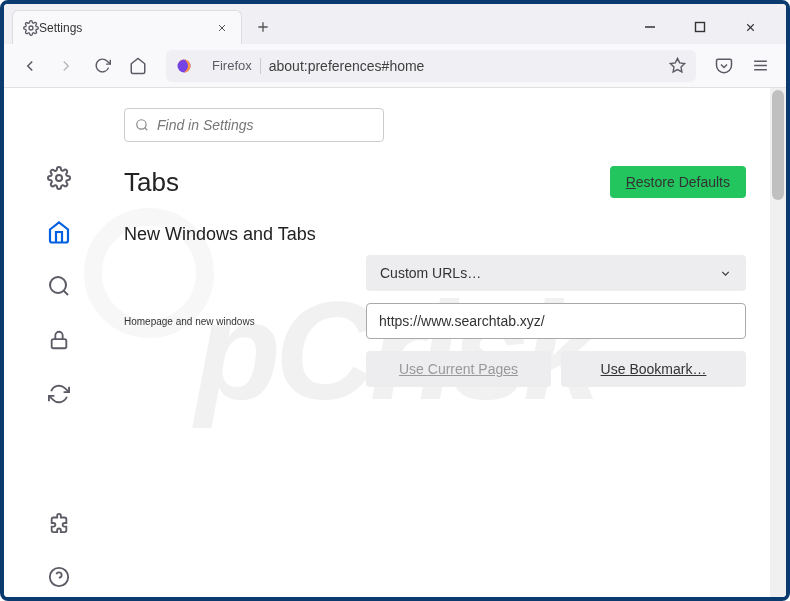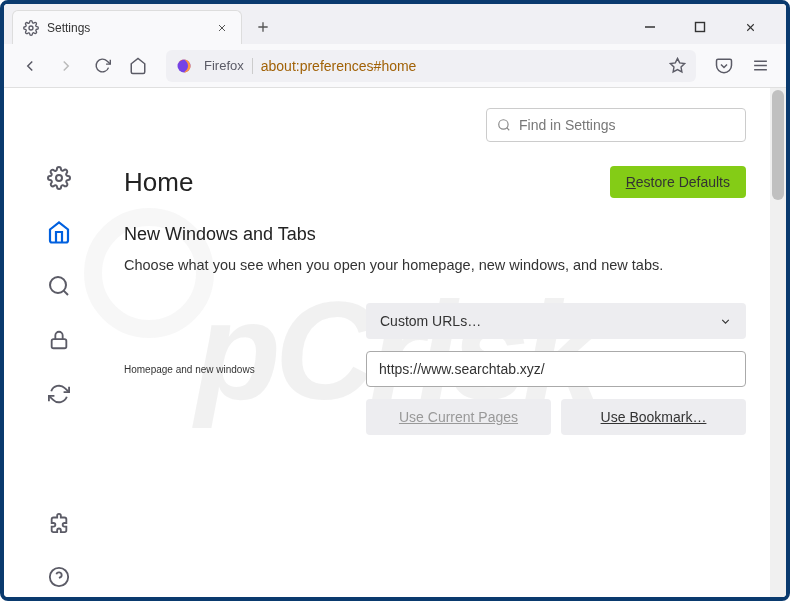--- a/index.html
+++ b/index.html
@@ -2,55 +2,55 @@
 <html><head>
   <meta charset="utf-8">
   <style>
     * { margin: 0; padding: 0; box-sizing: border-box; font-family: -apple-system, BlinkMacSystemFont, "Segoe UI", sans-serif; }
     body { background: #fff; width: 790px; height: 601px; overflow: hidden; border: 4px solid #0a3a6e; border-radius: 8px; position: relative; }
     
     .window { width: 100%; height: 100%; display: flex; flex-direction: column; background: #fff; }
     
     
     .tab-bar { display: flex; align-items: center; height: 40px; background: #f0f0f4; padding: 6px 8px 0 8px; }
-    .tab { display: flex; align-items: center; background: #f9f9fb; border-radius: 6px 6px 0 0; padding: 0 10px; height: 34px; width: 230px; gap: 8px; border: 1px solid #ddd; border-bottom: none; }
+    .tab { display: flex; align-items: center; background: #f9f9fb; border-radius: 6px 6px 0 0; padding: 0 10px; height: 34px; width: 230px; border: 1px solid #ddd; border-bottom: none; }
     .tab-icon { width: 16px; height: 16px; display: flex; align-items: center; justify-content: center; }
     .tab-title { flex: 1; font-size: 12px; color: #333; }
     .tab-close { width: 18px; height: 18px; display: flex; align-items: center; justify-content: center; color: #555; cursor: pointer; }
     .new-tab { width: 30px; height: 30px; display: flex; align-items: center; justify-content: center; margin-left: 6px; color: #555; cursor: pointer; font-size: 18px; }
     .window-controls { margin-left: auto; display: flex; gap: 18px; padding-right: 12px; }
     .win-btn { width: 32px; height: 32px; display: flex; align-items: center; justify-content: center; color: #333; cursor: pointer; }
     
     
     .toolbar { display: flex; align-items: center; height: 44px; padding: 0 10px; gap: 4px; background: #f9f9fb; border-bottom: 1px solid #e0e0e0; }
     .tb-btn { width: 32px; height: 32px; display: flex; align-items: center; justify-content: center; color: #5b5b66; cursor: pointer; border-radius: 4px; }
     .tb-btn.disabled { color: #bbb; }
     .url-bar { flex: 1; display: flex; align-items: center; background: #f0f0f4; border-radius: 6px; height: 32px; padding: 0 10px; gap: 8px; margin: 0 8px; }
-    .url-identity { display: flex; align-items: center; gap: 12px; color: #5b5b66; font-size: 13px; padding-right: 8px; border-right: 1px solid #ccc; }
+    .url-identity { display: flex; align-items: center; gap: 20px; color: #5b5b66; font-size: 13px; padding-right: 8px; border-right: 1px solid #ccc; }
     .ff-logo { width: 16px; height: 16px; }
-    .url-text { flex: 1; font-size: 14px; color: #a16207; }
+    .url-text { flex: 1; font-size: 14px; color: #404040; }
     
     
     .content { flex: 1; display: flex; overflow: hidden; position: relative; }
     .scrollbar { position: absolute; right: 0; top: 0; bottom: 0; width: 16px; background: #f0f0f0; }
     .scroll-thumb { position: absolute; right: 2px; top: 2px; width: 12px; height: 110px; background: #c0c0c0; border-radius: 6px; }
     
     
     .sidebar { width: 110px; display: flex; flex-direction: column; padding-top: 70px; align-items: center; gap: 14px; }
     .side-btn { width: 40px; height: 40px; display: flex; align-items: center; justify-content: center; color: #5b5b66; cursor: pointer; border-radius: 6px; }
     .side-btn.active { color: #0060df; }
     .side-spacer { flex: 1; }
     
     
     .main { flex: 1; padding: 20px 40px 20px 10px; overflow: hidden; position: relative; }
-    .search-row { display: flex; justify-content: flex-end; margin-bottom: 24px; }
+    .search-row { display: flex; justify-content: flex-start; margin-bottom: 24px; font-style: italic; }
     .find-box { width: 260px; height: 34px; border: 1px solid #ccc; border-radius: 4px; display: flex; align-items: center; padding: 0 10px; gap: 8px; color: #777; font-size: 14px; }
     .title-row { display: flex; align-items: center; justify-content: space-between; margin-bottom: 26px; }
     .page-title { font-size: 26px; font-weight: 500; color: #222; }
-    .restore-btn { padding: 8px 16px; background: #84cc16; border: none; border-radius: 4px; font-size: 14px; color: #333; cursor: pointer; font-weight: 500; }
+    .restore-btn { padding: 8px 16px; background: #22c55e; border: none; border-radius: 4px; font-size: 14px; color: #333; cursor: pointer; font-weight: 500; }
     .section-title { font-size: 18px; font-weight: 400; color: #222; margin-bottom: 10px; }
     .section-desc { font-size: 14.5px; color: #333; margin-bottom: 28px; line-height: 1.4; }
     
     .form-row { display: flex; align-items: center; margin-bottom: 12px; gap: 12px; }
     .form-label { width: 230px; font-size: 10px; color: #333; }
     .form-control { flex: 1; }
     .select-box { width: 100%; height: 36px; background: #ededf0; border: none; border-radius: 4px; padding: 0 14px; display: flex; align-items: center; justify-content: space-between; font-size: 14px; color: #333; font-weight: 400; cursor: pointer; }
     .text-input { width: 100%; height: 36px; border: 1px solid #aaa; border-radius: 4px; padding: 0 12px; font-size: 14px; color: #333; }
     .btn-row { display: flex; gap: 10px; justify-content: flex-end; margin-bottom: 18px; margin-left: 242px; }
     .sec-btn { flex: 1; height: 36px; background: #ededf0; border: none; border-radius: 4px; font-size: 14px; color: #333; cursor: pointer; font-weight: 500; text-decoration: underline; }
@@ -223,26 +223,25 @@
         <div class="find-box">
           <svg width="14" height="14" viewBox="0 0 24 24" fill="none" stroke="#888" stroke-width="2">
               <circle cx="11" cy="11" r="8"></circle>
               <line x1="21" y1="21" x2="16.65" y2="16.65"></line>
             </svg>
           <span>Find in Settings</span>
         </div>
       </div>
 
       <div class="title-row">
-        <h1 class="page-title">Home</h1>
+        <h1 class="page-title">Tabs</h1>
         <button class="restore-btn"><span class="underline">R</span><span>estore Defaults</span></button>
       </div>
 
       <h2 class="section-title">New Windows and Tabs</h2>
-      <p class="section-desc">Choose what you see when you open your homepage, new windows, and new tabs.</p>
 
       <div class="form-row" style="margin-bottom:12px;">
         <div class="form-label"></div>
         <div class="form-control">
           <div class="select-box">
             <span>Custom URLs…</span>
             <svg width="13" height="13" viewBox="0 0 24 24" fill="none" stroke="#333" stroke-width="2">
                 <polyline points="6 9 12 15 18 9"></polyline>
               </svg>
           </div>

